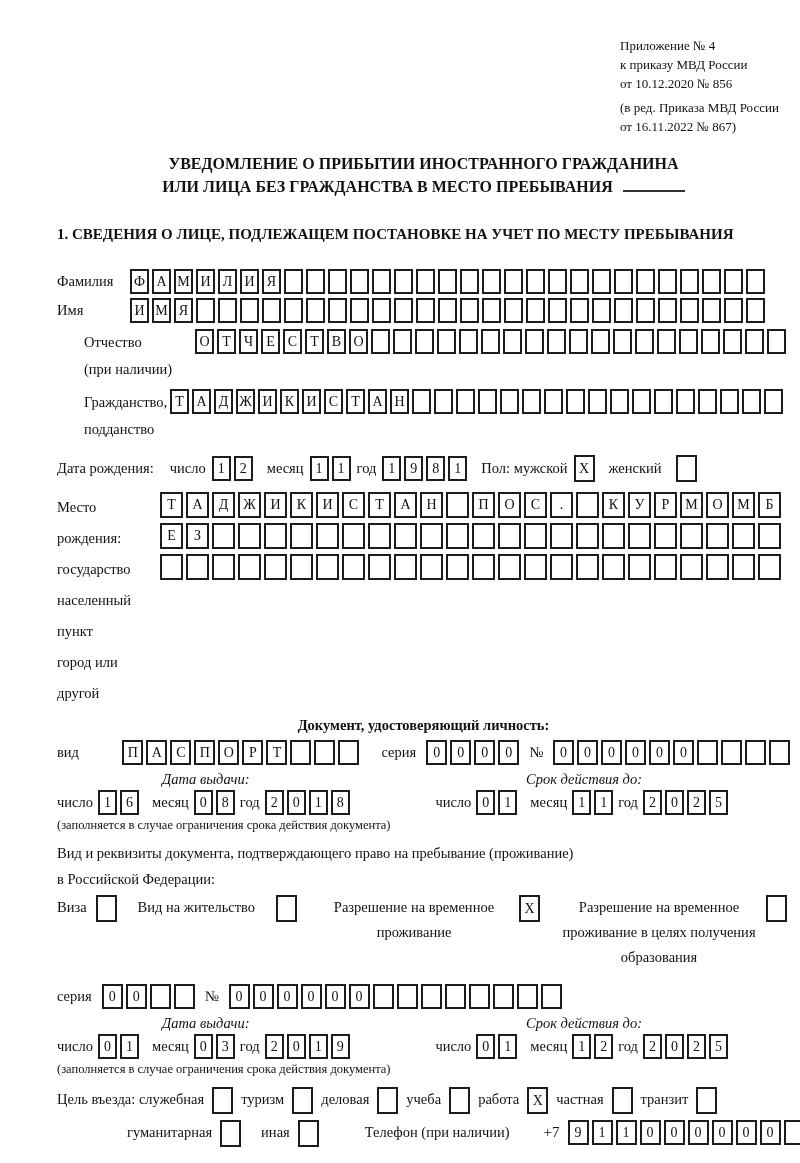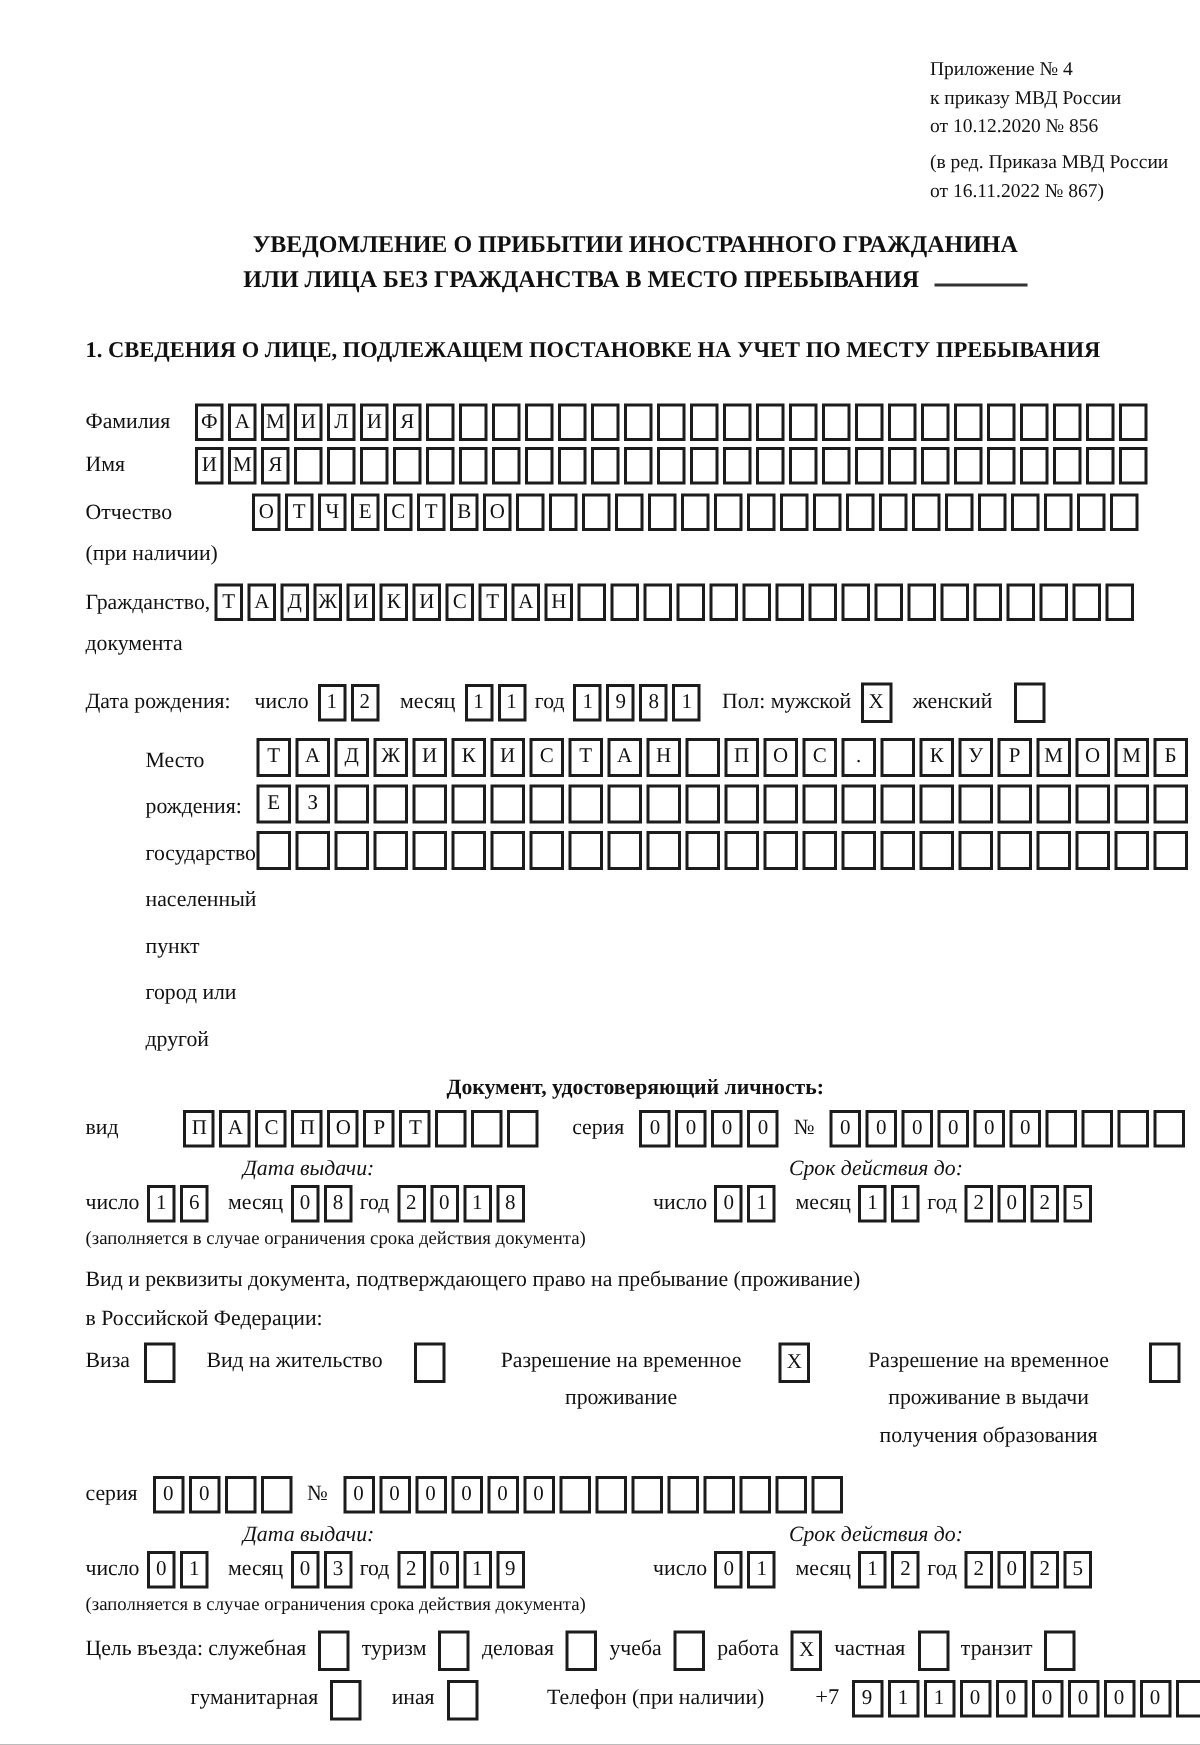--- a/index.html
+++ b/index.html
@@ -26,21 +26,21 @@
     border: 2px solid #1c1c1c; background: #fff; font-size: 14px; line-height: 1;
   }
   .sm .cell  { width: 19px; height: 25px; }
   .md .cell  { width: 21px; height: 25px; }
   .lg .cell  { width: 23px; height: 26px; }
   .dt .cell  { width: 19px; height: 25px; }
   .cbx .cell { width: 21px; height: 27px; }
   .w73  { width: 73px; }
   .w111 { width: 111px; }
   .w86  { width: 86px; }
-  .w103 { width: 103px; margin-left: 40px; }
+  .w103 { width: 103px; }
   .lblcol { display: inline-block; font-size: 14.5px; line-height: 25px; }
   .lblcol div { line-height: 27px; }
   .stack { display: inline-flex; flex-direction: column; gap: 5px; }
   
   .inlinegap { margin-left: 10px; }
   
   .center-bold { text-align: center; font-weight: bold; font-size: 14.5px; margin: 8px 0 6px 0; }
   
   .dhead { display: flex; font-size: 14.5px; margin-top: 6px; font-style: italic; }
   .dh1 { margin-left: 105px; }
@@ -54,21 +54,21 @@
   .ptext { font-size: 14.5px; line-height: 24px; margin-top: 8px; }
   .permit-cbs { display: flex; align-items: flex-start; margin-top: 4px; column-gap: 9px; }
   .mlabel { display: inline-block; width: 192px; text-align: center; font-size: 14.5px; line-height: 25px; }
   .mlabel.narrow { width: 196px; }
   
   .purpose-row { display: flex; align-items: flex-start; column-gap: 8px; margin-top: 10px; font-size: 14.5px; }
   .purpose-row2 { display: flex; align-items: flex-start; column-gap: 8px; margin-top: 6px; font-size: 14.5px; }
   .ind { margin-left: 70px; }
   .phone-lbl { margin-left: 38px; }
   .plus7 { margin-left: 26px; font-size: 15px; }
-  .mt6 { margin-top: 6px; }
+  .mt6 { margin-top: 6px; margin-left: 27px; }
   .ml12 { margin-left: 12px; }
   .ml8 { margin-left: 8px; }
 </style>
 </head>
 <body>
 
 <div class="page">
 
   <div class="hdr">
     <div>Приложение № 4</div>
@@ -188,21 +188,21 @@
         <span class="cell"></span>
         <span class="cell"></span>
         <span class="cell"></span>
         <span class="cell"></span>
       </span>
   </div>
 
   <div class="row mt6">
     <span class="lblcol w86">
       <div>Гражданство,</div>
-      <div>документа</div>
+      <div>подданство</div>
     </span>
     <span class="cells sm">
         <span class="cell">Т</span>
         <span class="cell">А</span>
         <span class="cell">Д</span>
         <span class="cell">Ж</span>
         <span class="cell">И</span>
         <span class="cell">К</span>
         <span class="cell">И</span>
         <span class="cell">С</span>
@@ -440,21 +440,21 @@
         <span class="cell"></span>
       </span>
     <span class="lbl ml12">Вид на жительство</span>
     <span class="cells cbx ml12">
         <span class="cell"></span>
       </span>
     <span class="mlabel ml12">Разрешение на временное проживание</span>
     <span class="cells cbx">
         <span class="cell">X</span>
       </span>
-    <span class="mlabel narrow ml12">Разрешение на временное проживание в выдачи получения образования</span>
+    <span class="mlabel narrow ml12">Разрешение на временное проживание в целях получения образования</span>
     <span class="cells cbx">
         <span class="cell"></span>
       </span>
   </div>
 
   <div class="row" style="margin-top:14px; column-gap:10px; align-items:center">
     <span class="lbl">серия</span>
     <span class="cells md">
         <span class="cell">0</span>
         <span class="cell">0</span>

